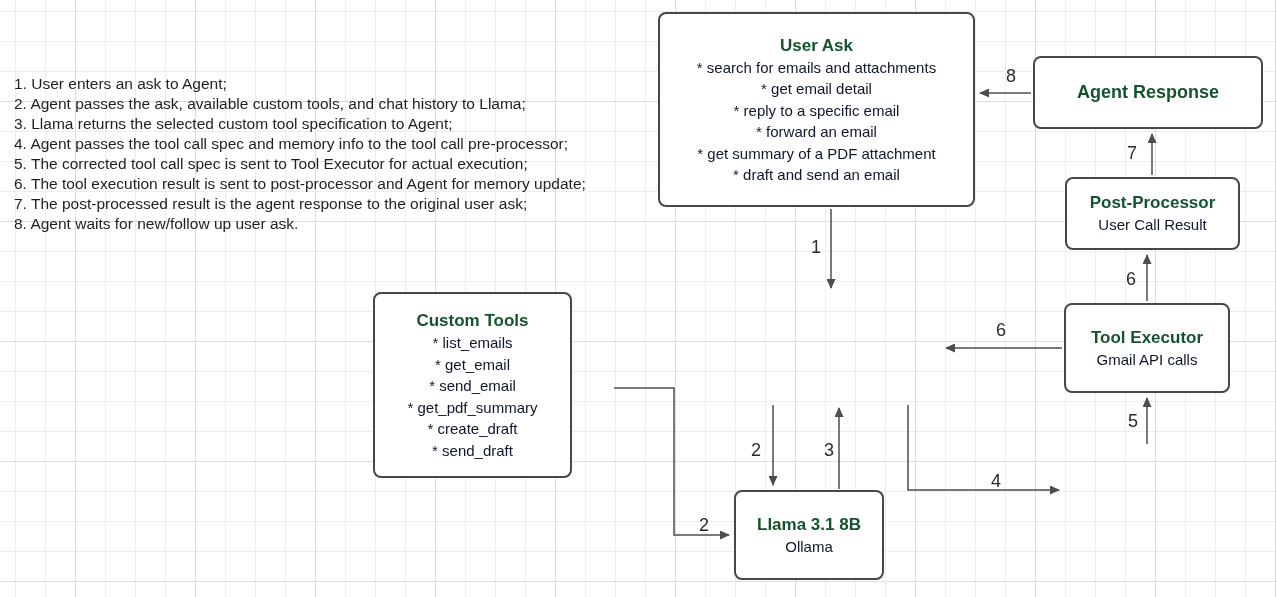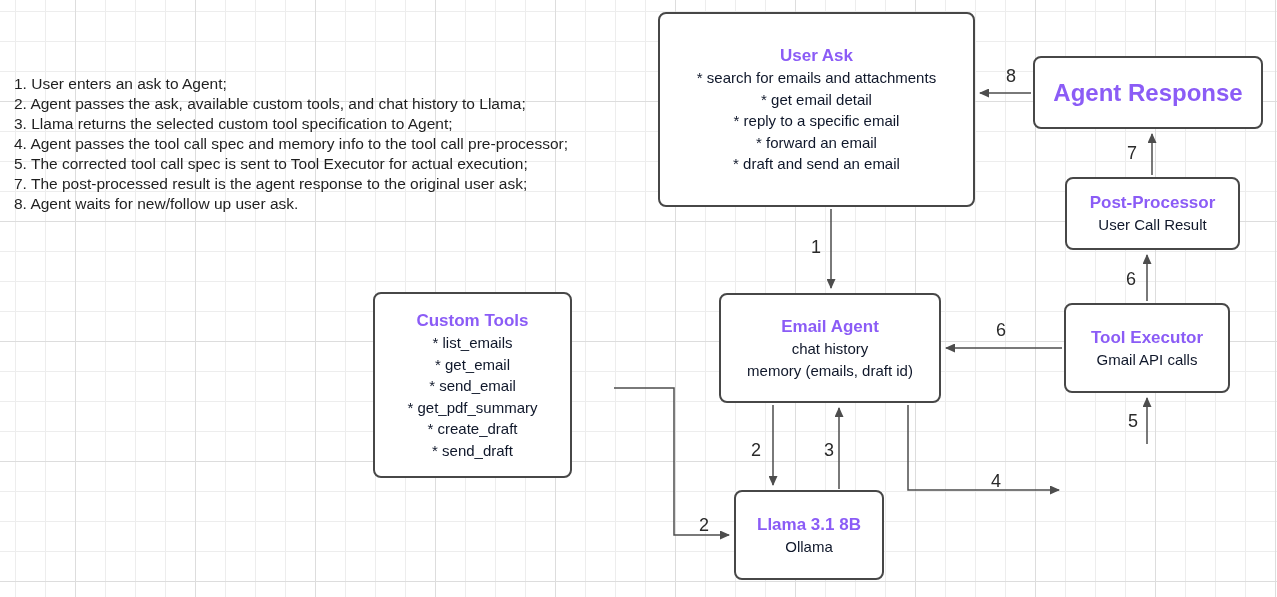--- a/index.html
+++ b/index.html
@@ -53,21 +53,21 @@
     align-items: center;
     justify-content: center;
     text-align: center;
     color: #1c1c1c;
     padding: 4px 8px;
   }
   .node .title {
     font-weight: bold;
     font-size: 17px;
     line-height: 23px;
-    color: #8b5cf6;
+    color: #14532d;
   }
   .node .line {
     font-size: 15px;
     line-height: 21.5px;
     color: #0f172a;
   }
   .edge-label {
     position: absolute;
     transform: translate(-50%, -50%);
     font-size: 18px;
@@ -79,20 +79,21 @@
 <body>
 
 <div id="canvas">
 
   <div class="notes">
     <div>1. User enters an ask to Agent;</div>
     <div>2. Agent passes the ask, available custom tools, and chat history to Llama;</div>
     <div>3. Llama returns the selected custom tool specification to Agent;</div>
     <div>4. Agent passes the tool call spec and memory info to the tool call pre-processor;</div>
     <div>5. The corrected tool call spec is sent to Tool Executor for actual execution;</div>
+    <div>6. The tool execution result is sent to post-processor and Agent for memory update;</div>
     <div>7. The post-processed result is the agent response to the original user ask;</div>
     <div>8. Agent waits for new/follow up user ask.</div>
   </div>
 
   <svg id="connectors" viewBox="0 0 1277 597" xmlns="http://www.w3.org/2000/svg">
     <defs>
       <marker id="arrow" markerWidth="11" markerHeight="9" refX="9" refY="4.5" orient="auto" markerUnits="userSpaceOnUse">
         <path d="M0,0 L10,4.5 L0,9 z" fill="#4d4d4d"></path>
       </marker>
     </defs>
@@ -118,43 +119,39 @@
   <div class="edge-label" style="left:1001px; top:330px;">6</div>
   <div class="edge-label" style="left:1132px; top:153px;">7</div>
   <div class="edge-label" style="left:1011px; top:76px;">8</div>
 
   <div class="node" style="left:658px; top:12px; width:317px; height:195px;">
     <div class="title">User Ask</div>
     <div class="line">* search for emails and attachments</div>
     <div class="line">* get email detail</div>
     <div class="line">* reply to a specific email</div>
     <div class="line">* forward an email</div>
+    <div class="line">* get summary of a PDF attachment</div>
     <div class="line">* draft and send an email</div>
   </div>
 
   <div class="node" style="left:1033px; top:56px; width:230px; height:73px;">
-    <div class="title" style="font-size:24px;">Agent Response</div>
+    <div class="title" style="font-size:18px;">Agent Response</div>
   </div>
 
   <div class="node" style="left:1065px; top:177px; width:175px; height:73px;">
     <div class="title">Post-Processor</div>
     <div class="line">User Call Result</div>
   </div>
 
   <div class="node" style="left:1064px; top:303px; width:166px; height:90px;">
     <div class="title">Tool Executor</div>
     <div class="line">Gmail API calls</div>
   </div>
 
 
-  <div class="node" style="left:719px; top:293px; width:222px; height:110px;">
-    <div class="title">Email Agent</div>
-    <div class="line">chat history</div>
-    <div class="line">memory (emails, draft id)</div>
-  </div>
 
   <div class="node" style="left:373px; top:292px; width:199px; height:186px;">
     <div class="title">Custom Tools</div>
     <div class="line">* list_emails</div>
     <div class="line">* get_email</div>
     <div class="line">* send_email</div>
     <div class="line">* get_pdf_summary</div>
     <div class="line">* create_draft</div>
     <div class="line">* send_draft</div>
   </div>

